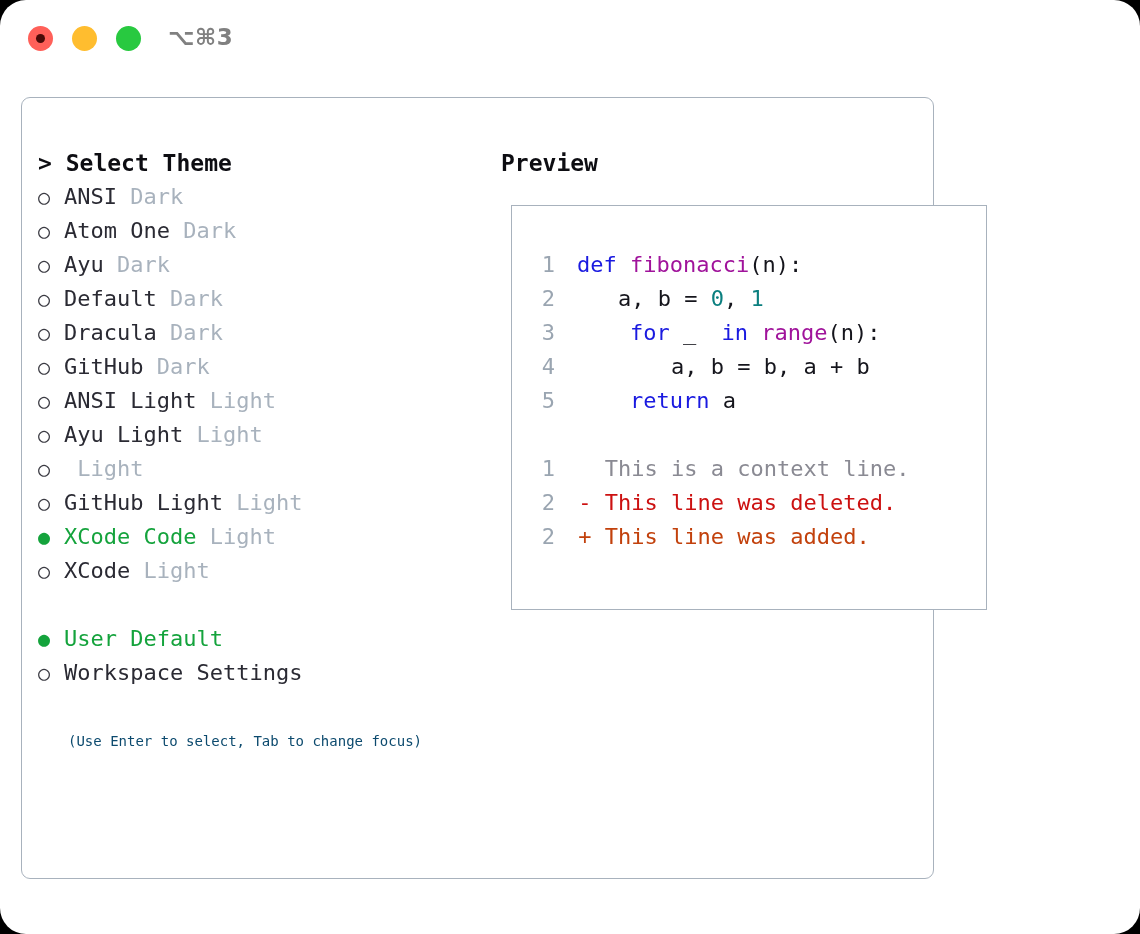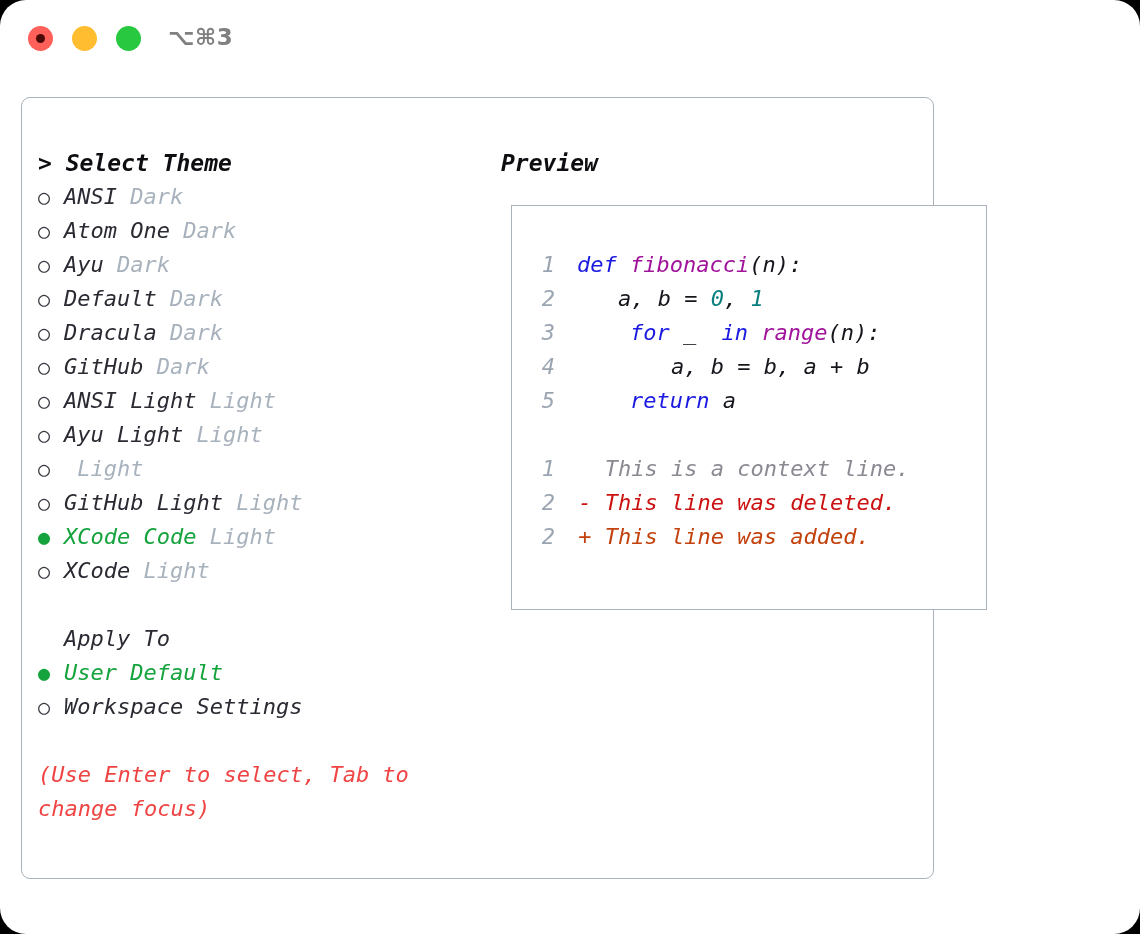--- a/index.html
+++ b/index.html
@@ -75,21 +75,20 @@
   .card {
     position: absolute;
     left: 21px;
     top: 97px;
     width: 913px;
     height: 782px;
     border: 1.5px solid #a8b2bd;
     border-radius: 9px;
     background: #ffffff;
     box-sizing: border-box;
-    font-style: italic;
   }
 
   .panes {
     position: absolute;
     left: 0; top: 0;
     width: 100%;
     height: 100%;
   }
 
   
@@ -138,24 +137,25 @@
     font-size: 22px;
     color: #2a2a33;
     line-height: 34px;
     padding-left: 26px;
     white-space: pre;
   }
 
   .hint {
     margin-top: 34px;
     font-family: "DejaVu Sans Mono", monospace;
-    font-size: 22px;
-    color: #ef4444;
+    font-size: 14px;
+    color: #0c4a6e;
     line-height: 34px;
     width: 400px;
+    margin-left: 30px;
   }
 
   
   .right-pane {
     position: absolute;
     left: 479px;
     top: 48px;
     width: 500px;
   }
 
@@ -227,21 +227,20 @@
             <div class="opt-row"><span class="opt-marker">○</span><span class="opt-name">ANSI Light</span><span> </span><span class="opt-tag">Light</span></div>
             <div class="opt-row"><span class="opt-marker">○</span><span class="opt-name">Ayu Light</span><span> </span><span class="opt-tag">Light</span></div>
             <div class="opt-row"><span class="opt-marker">○</span><span> </span><span class="opt-tag">Light</span></div>
             <div class="opt-row"><span class="opt-marker">○</span><span class="opt-name">GitHub Light</span><span> </span><span class="opt-tag">Light</span></div>
             <div class="opt-row"><span class="opt-marker selected">●</span><span class="opt-name selected">XCode Code</span><span> </span><span class="opt-tag">Light</span></div>
             <div class="opt-row"><span class="opt-marker">○</span><span class="opt-name">XCode</span><span> </span><span class="opt-tag">Light</span></div>
           </div>
 
         <div class="section-gap"></div>
 
-        <div class="section-label">Apply To</div>
         <div class="opt-list" id="apply-list">
             <div class="opt-row"><span class="opt-marker selected">●</span><span class="opt-name selected">User Default</span></div>
             <div class="opt-row"><span class="opt-marker">○</span><span class="opt-name">Workspace Settings</span></div>
           </div>
 
         <div class="hint">(Use Enter to select, Tab to change focus)</div>
       </div>
 
       <div class="right-pane">
         <div class="pane-header">Preview</div>

